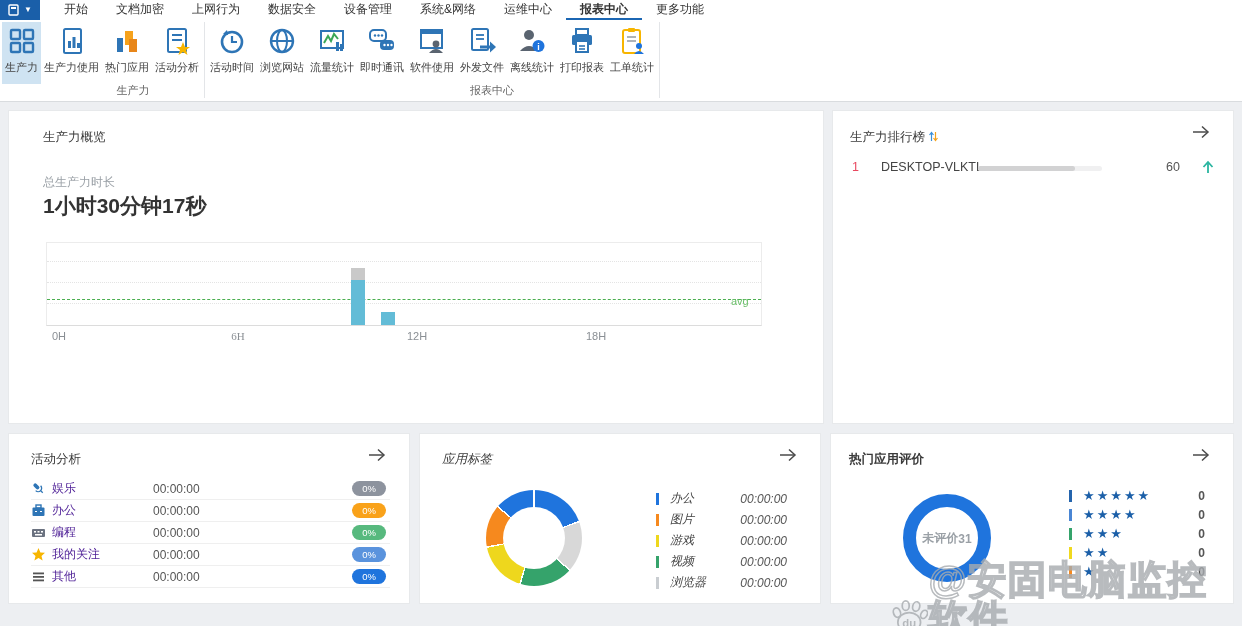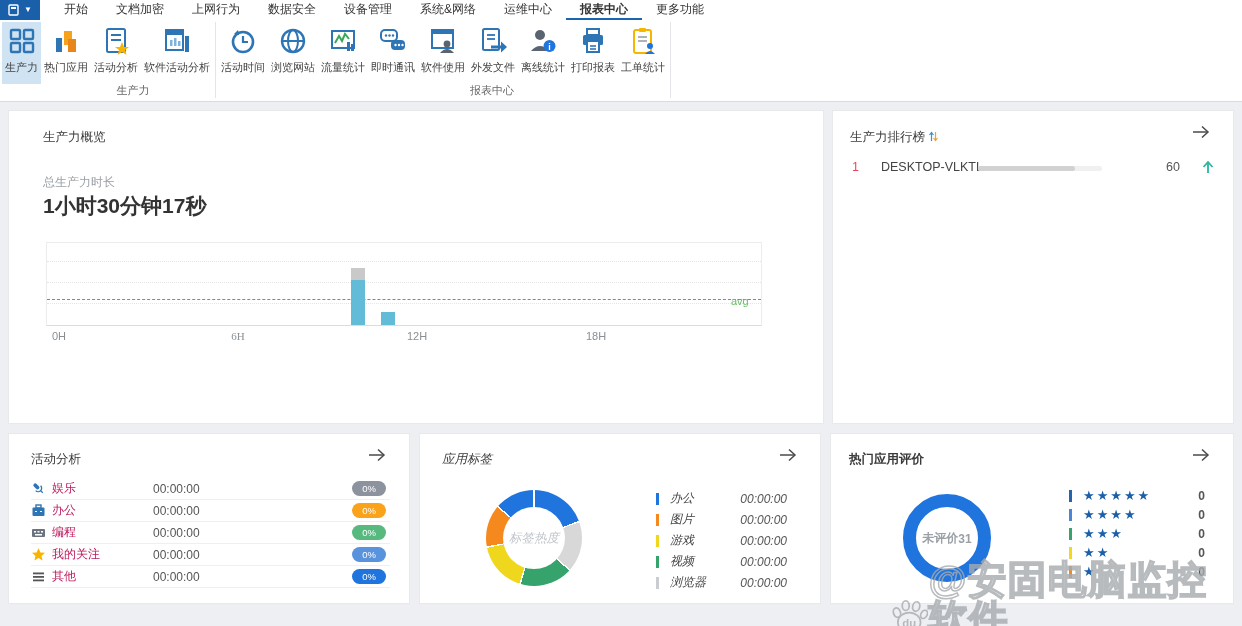--- a/index.html
+++ b/index.html
@@ -56,21 +56,21 @@
   .rank-track { position:absolute; left:145px; top:9px; width:124px; height:5px; border-radius:3px; background:#f0f0f1; }
   #rank-fill { height:5px; border-radius:3px; background:#d2d2d3; }
   .rank-score { position:absolute; left:333px; top:3px; font-size:12.5px; color:#555; }
   .sort-ic { margin-left:4px; vertical-align:-1px; }
 
   
   #p-activity { left:8px; top:330px; width:402px; height:171px; }
   .act-rows { position:absolute; left:22px; top:44px; right:19px; }
   .act-row { position:relative; height:22px; border-bottom:1px solid #efefef; display:flex; align-items:center; }
   .act-ic { width:15px; height:15px; margin-right:6px; display:inline-flex; }
-  .act-name { font-size:12px; color:#be185d; }
+  .act-name { font-size:12px; color:#4c1d95; }
   .act-val { position:absolute; left:122px; font-size:12px; color:#555; }
   .act-badge { position:absolute; right:4px; width:34px; height:15px; border-radius:8px; color:#fff; font-size:9.5px; text-align:center; line-height:15px; }
 
   
   #p-tags { left:419px; top:330px; width:402px; height:171px;font-style:italic; }
   #tag-donut { position:absolute; left:66px; top:56px; width:96px; height:96px; border-radius:50%; }
   #tag-donut::after { content:""; position:absolute; left:17px; top:17px; width:62px; height:62px; border-radius:50%; background:#fff; }
   .tag-center { position:absolute; left:66px; top:56px; width:96px; height:96px; display:flex; align-items:center; justify-content:center; font-size:12.5px; color:#c0c5ca; z-index:2; }
   .tag-legend { position:absolute; left:236px; top:54px; right:33px; }
   .tag-row { position:relative; height:21px; display:flex; align-items:center; }
@@ -133,45 +133,43 @@
               <rect x="4" y="4" width="9" height="9" rx="1"></rect>
               <rect x="17" y="4" width="9" height="9" rx="1"></rect>
               <rect x="4" y="17" width="9" height="9" rx="1"></rect>
               <rect x="17" y="17" width="9" height="9" rx="1"></rect>
             </g>
           </svg>
         <span class="lbl">生产力</span>
       </div>
       <div class="titem">
         <svg width="30" height="30" viewBox="0 0 30 30">
+            <rect x="7" y="3" width="17" height="24" rx="1.5" fill="#fff" stroke="#2e75b6" stroke-width="2"></rect>
+            <rect x="11" y="15" width="3" height="7" fill="#2e75b6"></rect>
+            <rect x="15.5" y="11" width="3" height="11" fill="#2e75b6"></rect>
+            <rect x="20" y="17" width="3" height="5" fill="#2e75b6"></rect>
+          </svg>
+        <span class="lbl">生产力使用</span>
+      </div>
+      <div class="titem">
+        <svg width="30" height="30" viewBox="0 0 30 30">
             <rect x="5" y="12" width="6" height="14" fill="#2e75b6"></rect>
             <rect x="13" y="5" width="8" height="14" fill="#f6a21c"></rect>
             <rect x="17" y="13" width="8" height="13" fill="#e8861a"></rect>
           </svg>
         <span class="lbl">热门应用</span>
       </div>
       <div class="titem">
         <svg width="30" height="30" viewBox="0 0 30 30">
             <rect x="6" y="3" width="18" height="23" rx="1.5" fill="#fff" stroke="#2e75b6" stroke-width="2"></rect>
             <line x1="10" y1="9" x2="20" y2="9" stroke="#2e75b6" stroke-width="2"></line>
             <line x1="10" y1="14" x2="20" y2="14" stroke="#2e75b6" stroke-width="2"></line>
             <polygon points="21,16 23,21 28,21 24,24 25.5,29 21,26 16.5,29 18,24 14,21 19,21" fill="#f7b500"></polygon>
           </svg>
         <span class="lbl">活动分析</span>
-      </div>
-      <div class="titem">
-        <svg width="30" height="30" viewBox="0 0 30 30">
-            <rect x="4" y="4" width="17" height="20" fill="#fff" stroke="#2e75b6" stroke-width="2"></rect>
-            <rect x="4" y="4" width="17" height="5" fill="#2e75b6"></rect>
-            <rect x="8" y="14" width="2.5" height="6" fill="#7fb2dd"></rect>
-            <rect x="12" y="12" width="2.5" height="8" fill="#7fb2dd"></rect>
-            <rect x="16" y="15" width="2.5" height="5" fill="#7fb2dd"></rect>
-            <rect x="23" y="10" width="4" height="16" fill="#2e75b6"></rect>
-          </svg>
-        <span class="lbl">软件活动分析</span>
       </div>
 
       <div class="vdiv"></div>
 
       <div class="titem">
         <svg width="30" height="30" viewBox="0 0 30 30">
             <circle cx="15" cy="16" r="10" fill="none" stroke="#2e75b6" stroke-width="2.6"></circle>
             <polyline points="15,10 15,16 20,16" fill="none" stroke="#2e75b6" stroke-width="2.2"></polyline>
             <path d="M6 8 L10 4 L11 9 Z" fill="#2e75b6"></path>
           </svg>
@@ -407,21 +405,20 @@
       </div>
     </div>
 
     <div class="panel" id="p-tags">
       <span class="ptitle" style="left:22px; top:17px;">应用标签</span>
       <span class="parrow"><svg width="20" height="14" viewBox="0 0 20 14">
             <line x1="2" y1="7" x2="17" y2="7" stroke="#4a4a4a" stroke-width="1.5"></line>
             <polyline points="11,1.5 17,7 11,12.5" fill="none" stroke="#4a4a4a" stroke-width="1.5"></polyline>
           </svg></span>
       <div id="tag-donut" style="background: conic-gradient(rgb(255, 255, 255) 0deg, rgb(255, 255, 255) 1deg, rgb(31, 116, 221) 1deg, rgb(31, 116, 221) 69deg, rgb(255, 255, 255) 69deg, rgb(255, 255, 255) 71deg, rgb(216, 216, 216) 71deg, rgb(216, 216, 216) 131deg, rgb(255, 255, 255) 131deg, rgb(255, 255, 255) 133deg, rgb(53, 163, 107) 133deg, rgb(53, 163, 107) 196deg, rgb(255, 255, 255) 196deg, rgb(255, 255, 255) 198deg, rgb(238, 215, 29) 198deg, rgb(238, 215, 29) 258deg, rgb(255, 255, 255) 258deg, rgb(255, 255, 255) 260deg, rgb(246, 137, 30) 260deg, rgb(246, 137, 30) 310deg, rgb(255, 255, 255) 310deg, rgb(255, 255, 255) 312deg, rgb(31, 116, 221) 312deg, rgb(31, 116, 221) 359deg, rgb(255, 255, 255) 359deg, rgb(255, 255, 255) 360deg);"></div>
-      <div class="tag-center">标签热度</div>
       <div class="tag-legend">
         <div class="tag-row">
             <span class="tag-tick" style="background: rgb(31, 116, 221);"></span>
             <span class="tag-name">办公</span>
             <span class="tag-val">00:00:00</span>
           </div>
         <div class="tag-row">
             <span class="tag-tick" style="background: rgb(246, 137, 30);"></span>
             <span class="tag-name">图片</span>
             <span class="tag-val">00:00:00</span>

